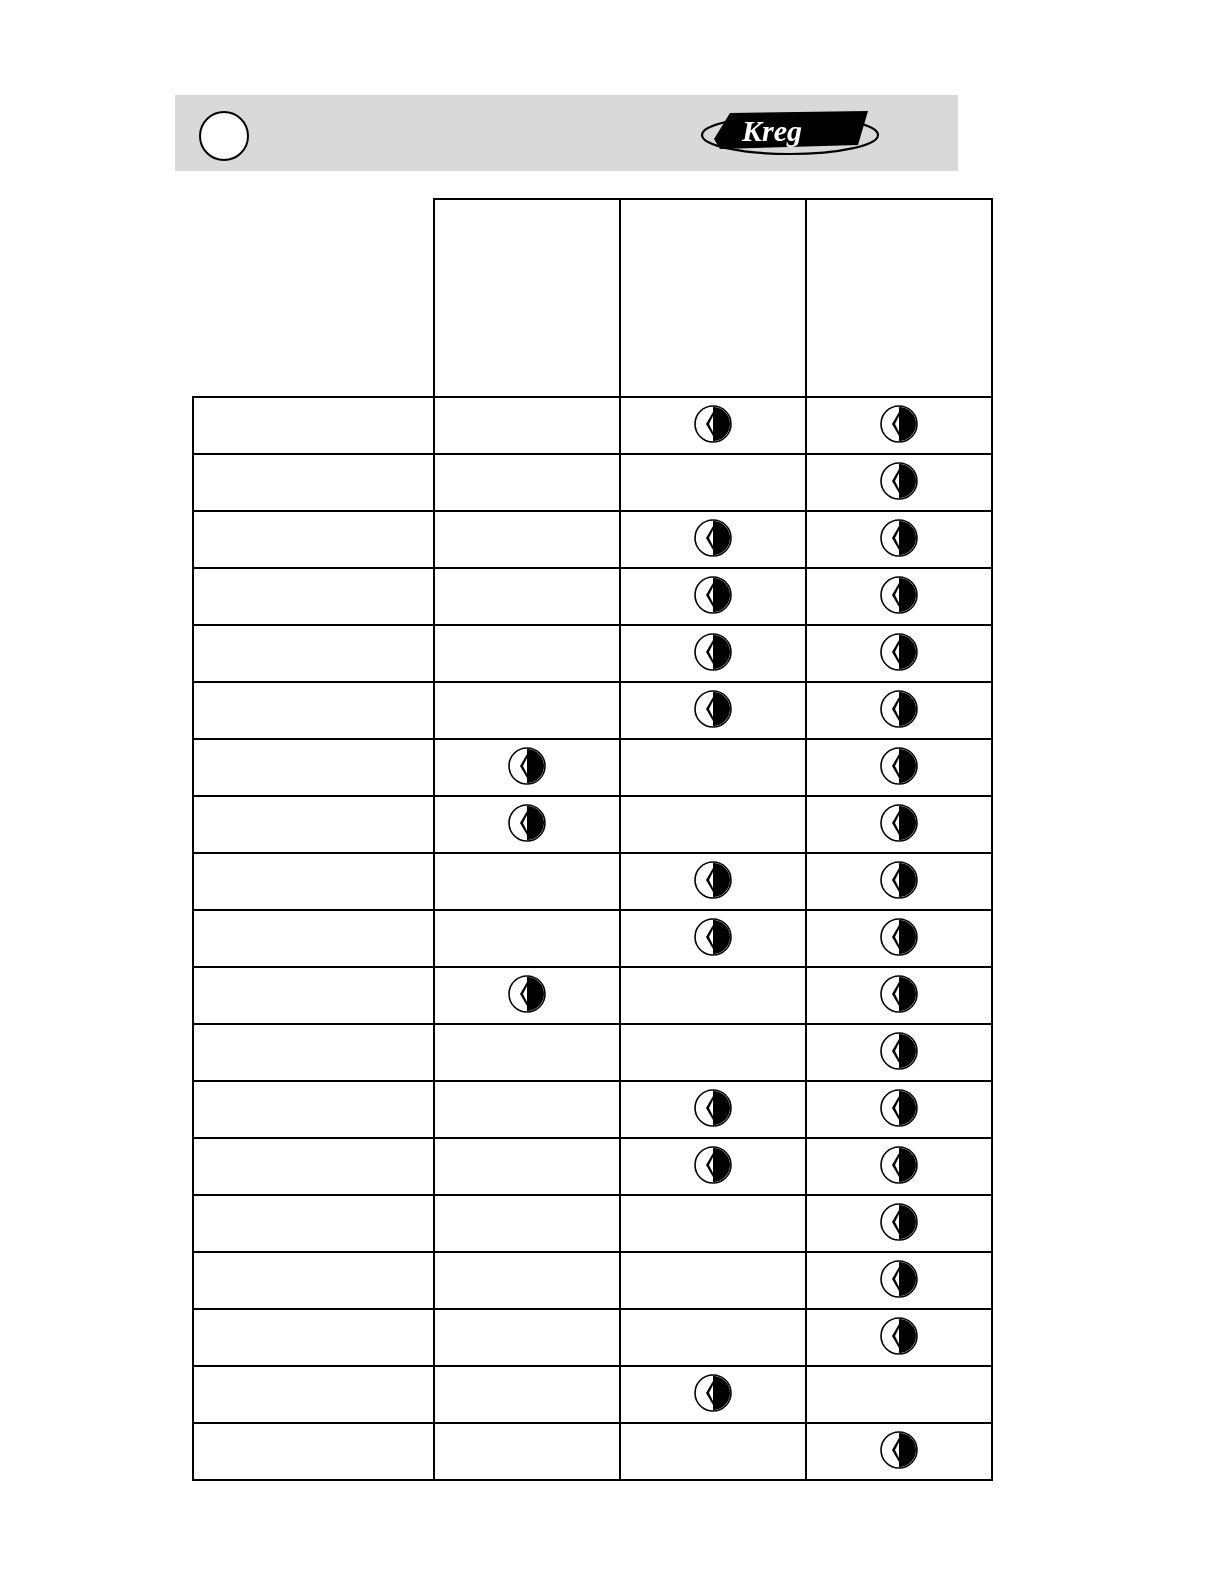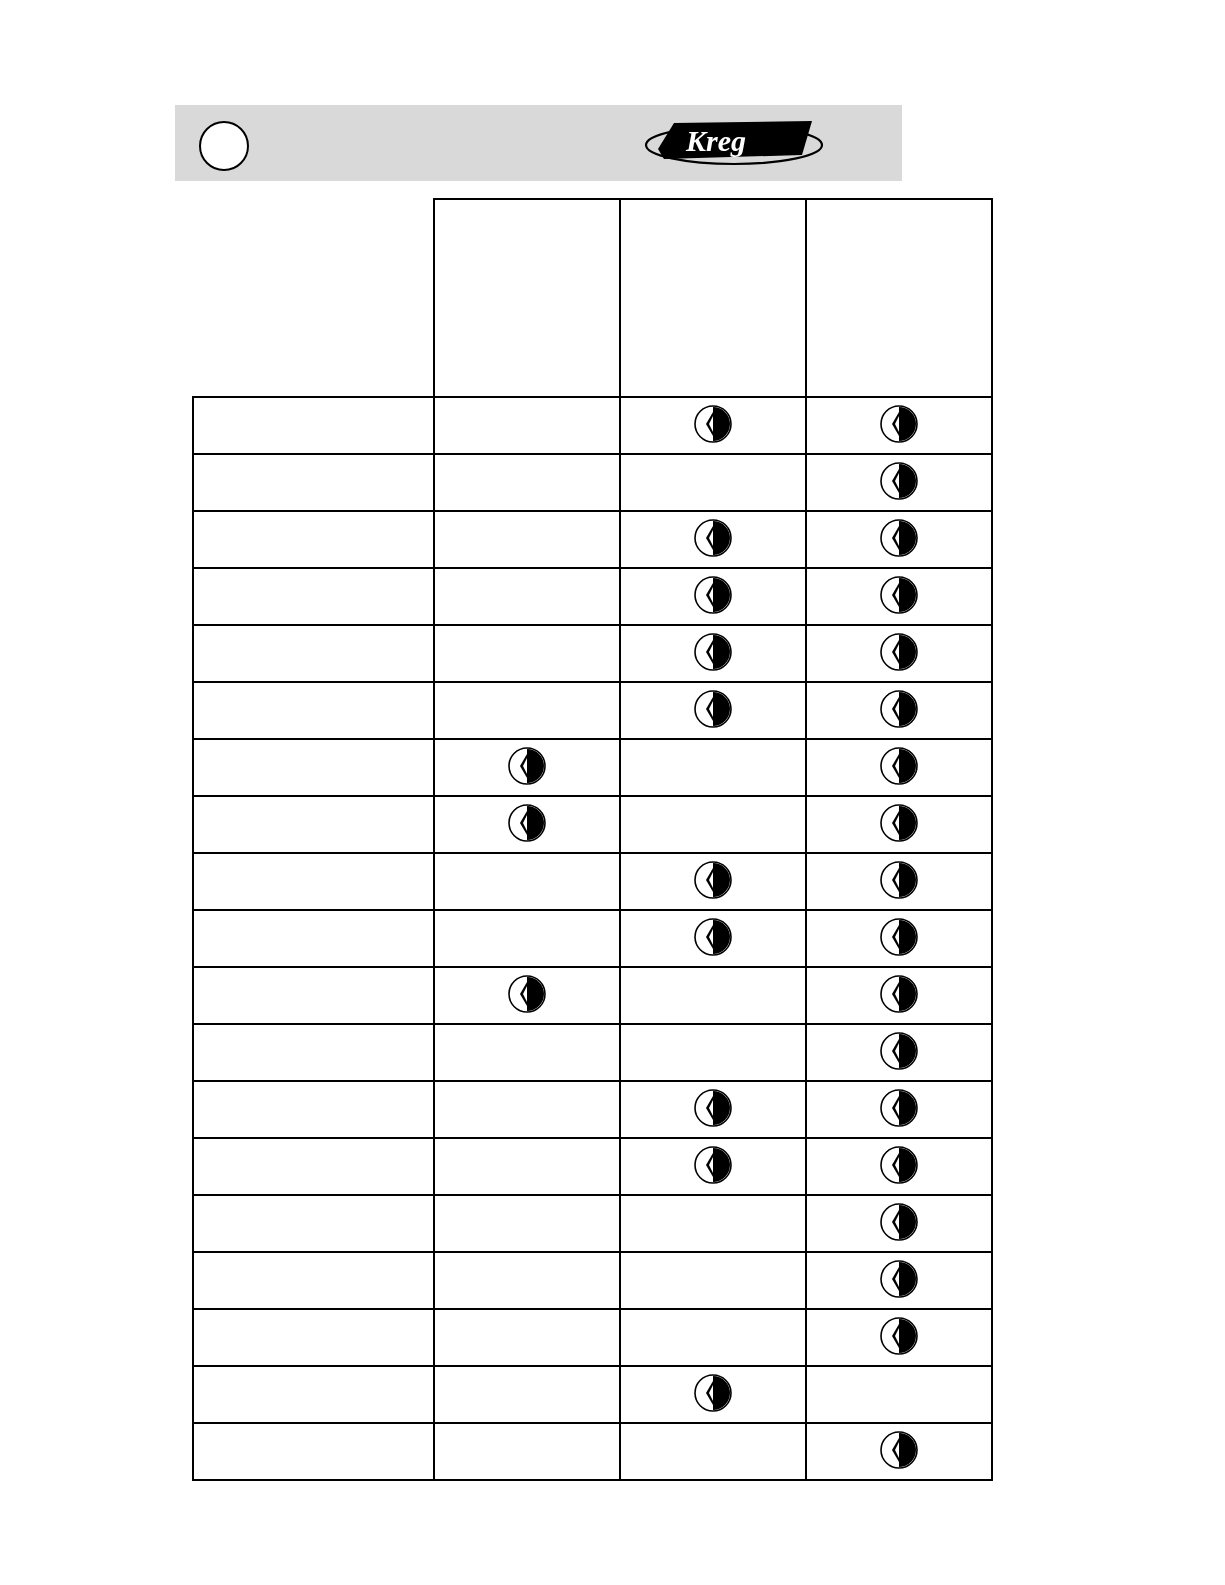--- a/index.html
+++ b/index.html
@@ -13,22 +13,22 @@
     position: relative;
     font-family: "Liberation Sans", sans-serif;
     color: #000000;
     overflow: hidden;
   }
 
   
   .header-band {
     position: absolute;
     left: 175px;
-    top: 105px;
-    width: 727px;
+    top: 95px;
+    width: 783px;
     height: 76px;
     background: #d9d9d9;
   }
   .header-circle {
     position: absolute;
     left: 24px;
     top: 16px;
     width: 46px;
     height: 46px;
     border: 2px solid #000000;

